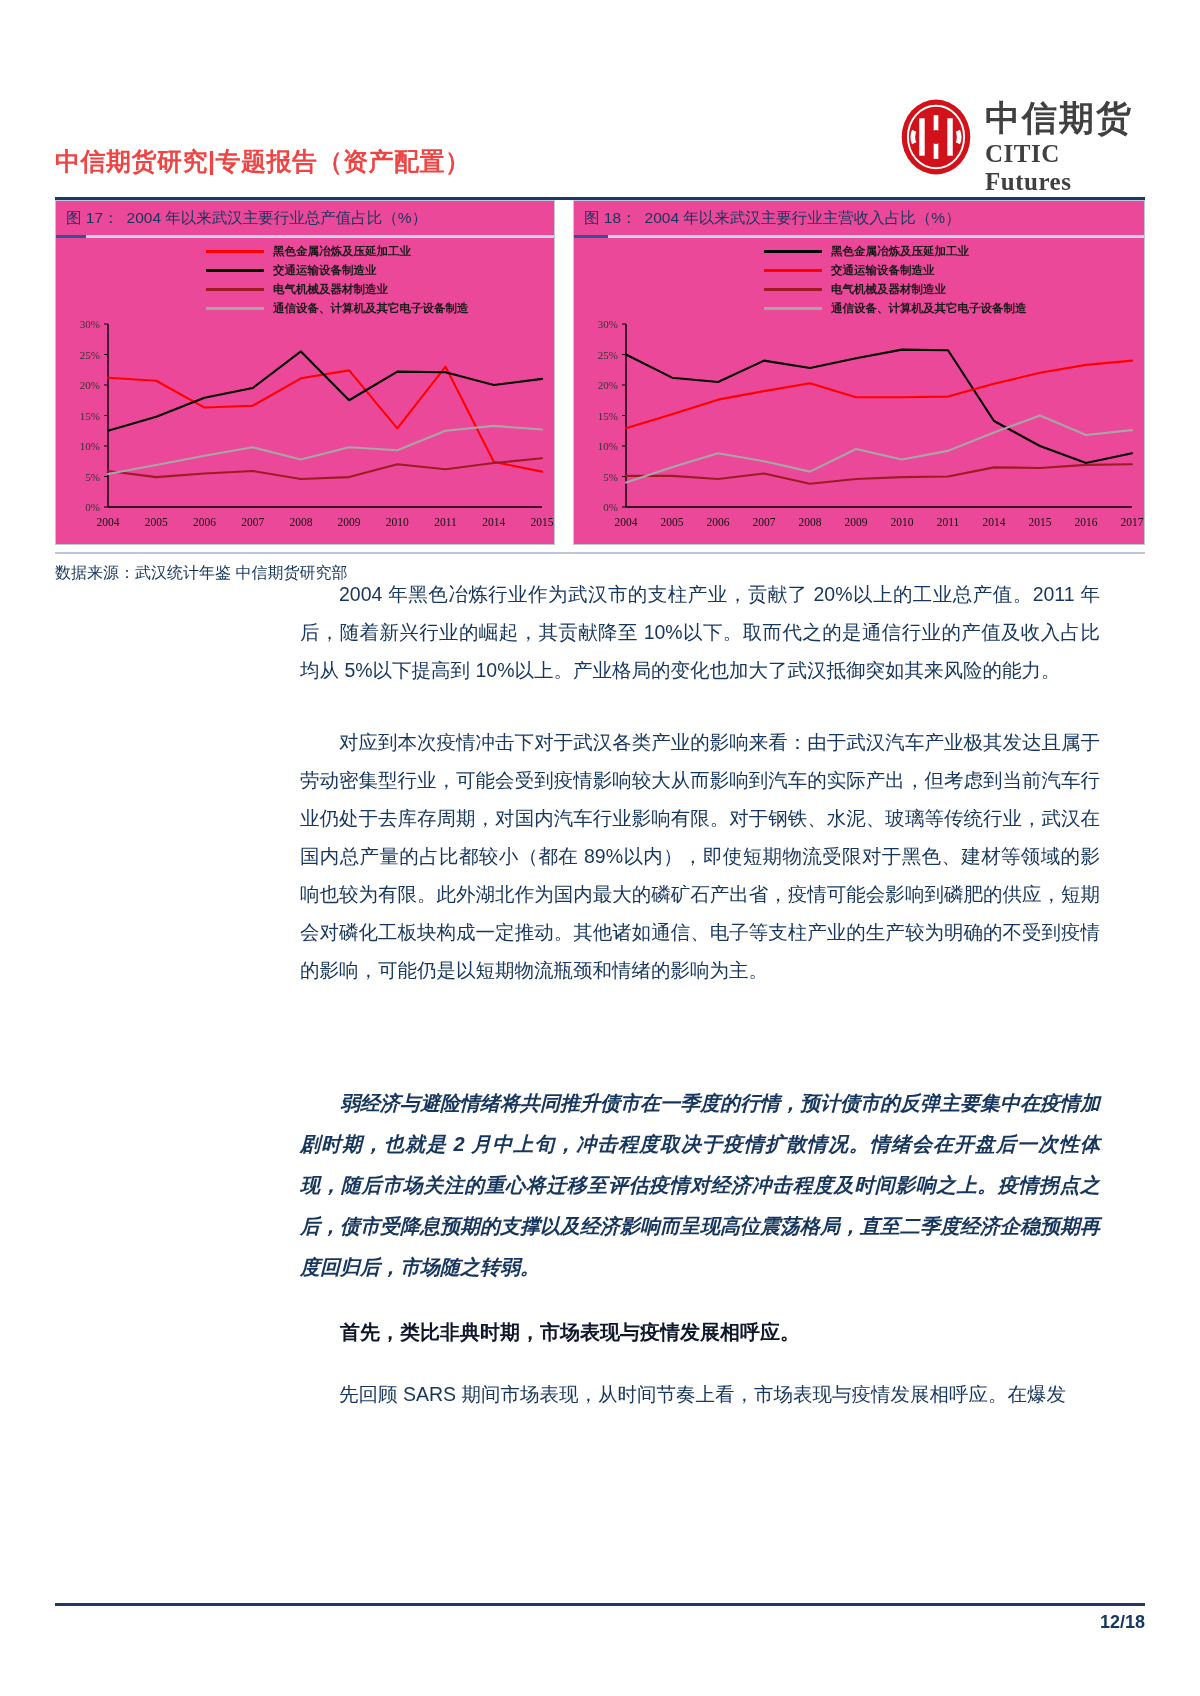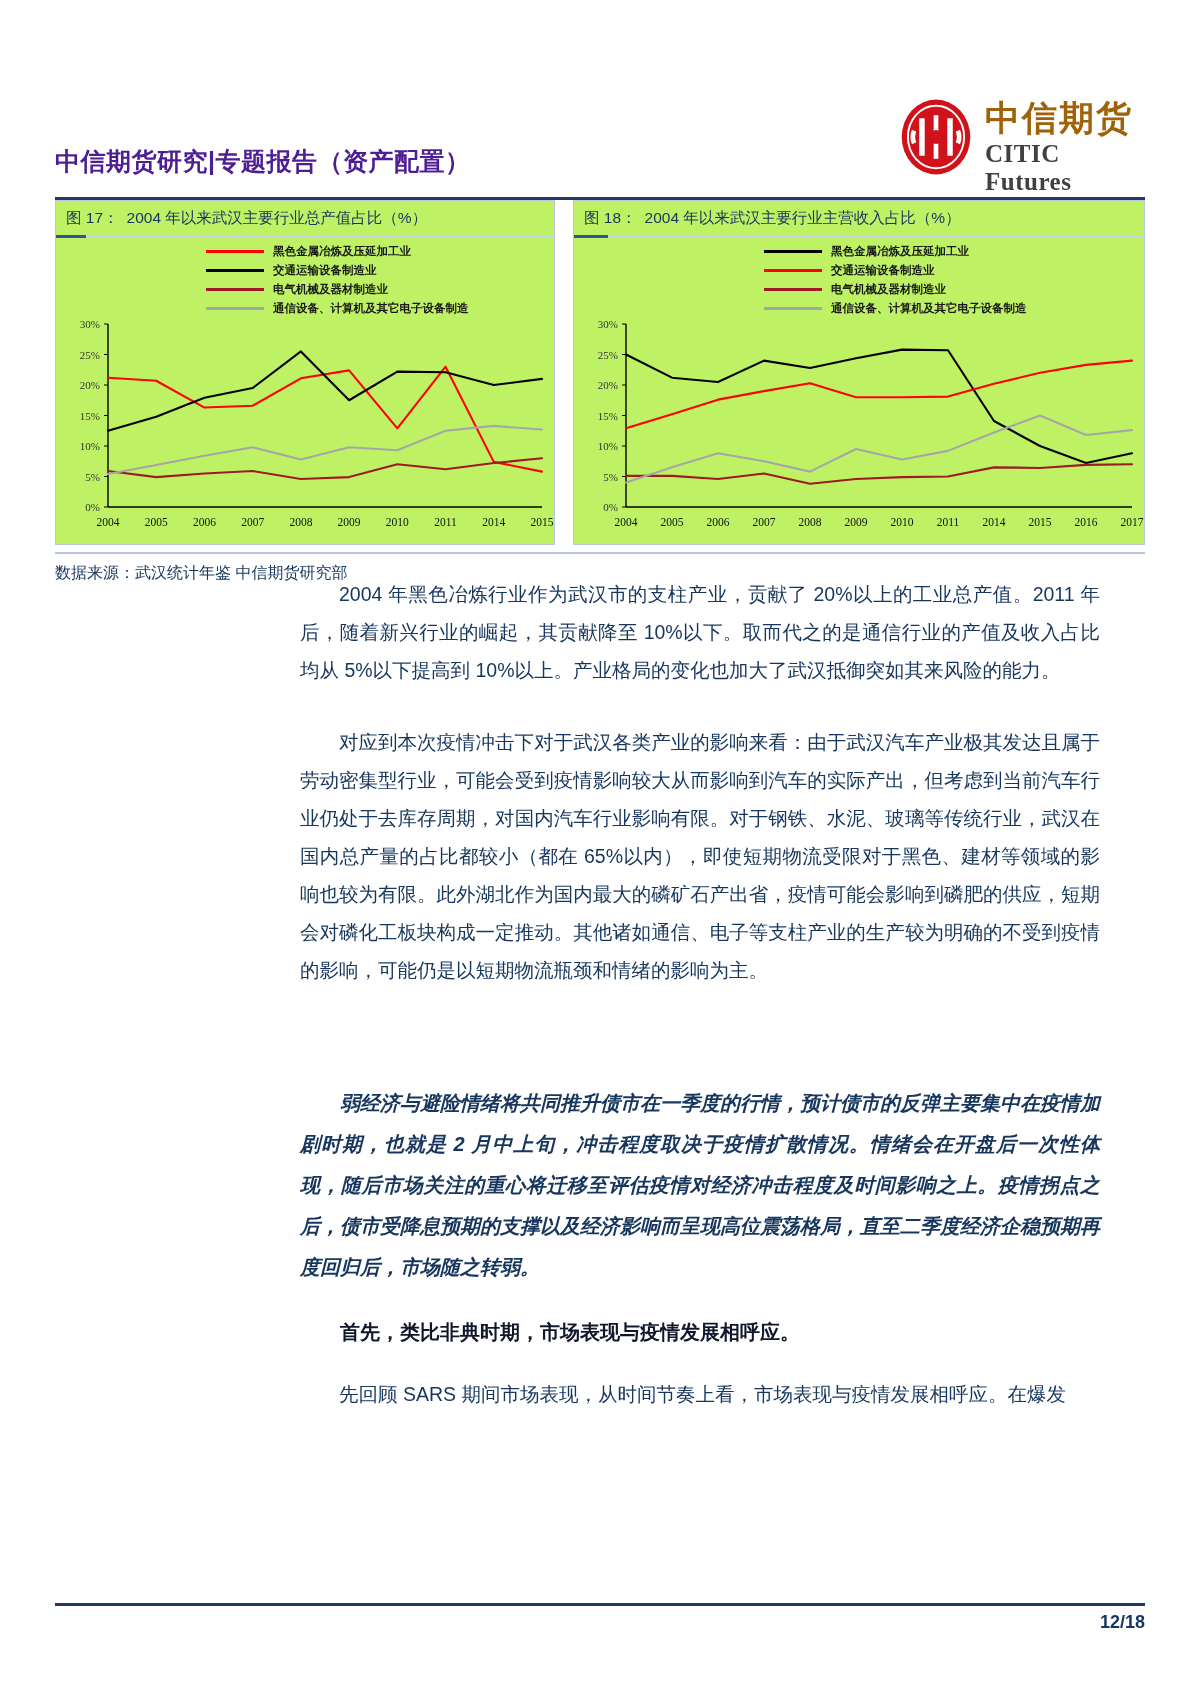--- a/index.html
+++ b/index.html
@@ -8,39 +8,39 @@
     font-family:"Liberation Serif","DejaVu Serif",serif;
     color:#1a2b4c;position:relative;overflow:hidden;
   }
   .page{position:absolute;inset:0;}
 
   
   .hdr{position:absolute;left:55px;top:108px;width:1090px;height:92px;}
   .hdr-title{
     position:absolute;left:0;bottom:22px;
     font-family:"Liberation Sans","DejaVu Sans",sans-serif;
-    font-weight:bold;font-size:25px;color:#4c1d95;letter-spacing:.5px;
+    font-weight:bold;font-size:25px;color:#ef4444;letter-spacing:.5px;
     white-space:nowrap;
   }
   .hdr-rule{position:absolute;left:0;right:0;bottom:0;height:3px;background:#1f3864;}
   .logo{position:absolute;right:0;top:-12px;width:248px;height:84px;}
   .logo-mark{position:absolute;left:0;top:2px;width:78px;height:78px;}
   .logo-txt{position:absolute;left:88px;top:0px;}
   .logo-cn{
     font-family:"Liberation Sans","DejaVu Sans",sans-serif;
-    font-weight:bold;font-size:35px;color:#a16207;line-height:44px;letter-spacing:2px;
+    font-weight:bold;font-size:35px;color:#404040;line-height:44px;letter-spacing:2px;
   }
   .logo-en{
     font-family:"Liberation Serif","DejaVu Serif",serif;
     font-weight:bold;font-size:25px;color:#404040;line-height:28px;letter-spacing:.5px;
   }
 
   
   .figs{position:absolute;left:55px;top:200px;width:1090px;height:345px;}
-  .fig{position:absolute;top:0;width:500px;height:345px;border:1px solid #b9c6dd;box-sizing:border-box;background:#bef264;}
+  .fig{position:absolute;top:0;width:500px;height:345px;border:1px solid #b9c6dd;box-sizing:border-box;background:#ec4899;}
   .fig.left{left:0;}
   .fig.right{left:518px;width:572px;}
   .fig-cap{
     position:absolute;left:0;right:0;top:0;height:34px;line-height:34px;
     font-family:"Liberation Sans","DejaVu Sans",sans-serif;
     font-size:15.5px;color:#17365d;padding-left:10px;white-space:nowrap;
     box-sizing:border-box;
   }
   .fig-cap .num{margin-right:8px;}
   .fig-rule{position:absolute;left:0;right:0;top:34px;height:3px;
@@ -249,21 +249,21 @@
   </div>
 
   <div class="srcwrap">
     <div class="src-rule"></div>
     <div class="src-txt">数据来源：武汉统计年鉴  中信期货研究部</div>
   </div>
 
   <div class="body">
     <p class="para indent">2004 年黑色冶炼行业作为武汉市的支柱产业，贡献了 20%以上的工业总产值。2011 年后，随着新兴行业的崛起，其贡献降至 10%以下。取而代之的是通信行业的产值及收入占比均从 5%以下提高到 10%以上。产业格局的变化也加大了武汉抵御突如其来风险的能力。</p>
     <p class="gap"></p>
-    <p class="para indent">对应到本次疫情冲击下对于武汉各类产业的影响来看：由于武汉汽车产业极其发达且属于劳动密集型行业，可能会受到疫情影响较大从而影响到汽车的实际产出，但考虑到当前汽车行业仍处于去库存周期，对国内汽车行业影响有限。对于钢铁、水泥、玻璃等传统行业，武汉在国内总产量的占比都较小（都在 65%以内），即使短期物流受限对于黑色、建材等领域的影响也较为有限。此外湖北作为国内最大的磷矿石产出省，疫情可能会影响到磷肥的供应，短期会对磷化工板块构成一定推动。其他诸如通信、电子等支柱产业的生产较为明确的不受到疫情的影响，可能仍是以短期物流瓶颈和情绪的影响为主。</p>
+    <p class="para indent">对应到本次疫情冲击下对于武汉各类产业的影响来看：由于武汉汽车产业极其发达且属于劳动密集型行业，可能会受到疫情影响较大从而影响到汽车的实际产出，但考虑到当前汽车行业仍处于去库存周期，对国内汽车行业影响有限。对于钢铁、水泥、玻璃等传统行业，武汉在国内总产量的占比都较小（都在 89%以内），即使短期物流受限对于黑色、建材等领域的影响也较为有限。此外湖北作为国内最大的磷矿石产出省，疫情可能会影响到磷肥的供应，短期会对磷化工板块构成一定推动。其他诸如通信、电子等支柱产业的生产较为明确的不受到疫情的影响，可能仍是以短期物流瓶颈和情绪的影响为主。</p>
     <p class="gap" style="height:70px"></p>
     <p class="gap" style="height:24px"></p>
     <p class="bold indent">弱经济与避险情绪将共同推升债市在一季度的行情，预计债市的反弹主要集中在疫情加剧时期，也就是 2 月中上旬，冲击程度取决于疫情扩散情况。情绪会在开盘后一次性体现，随后市场关注的重心将迁移至评估疫情对经济冲击程度及时间影响之上。疫情拐点之后，债市受降息预期的支撑以及经济影响而呈现高位震荡格局，直至二季度经济企稳预期再度回归后，市场随之转弱。</p>
     <p class="gap" style="height:24px"></p>
     <p class="redbold">首先，类比非典时期，市场表现与疫情发展相呼应。</p>
     <p class="gap" style="height:22px"></p>
     <p class="para indent">先回顾 SARS 期间市场表现，从时间节奏上看，市场表现与疫情发展相呼应。在爆发</p>
   </div>
 
   <div class="ftr-rule"></div>

